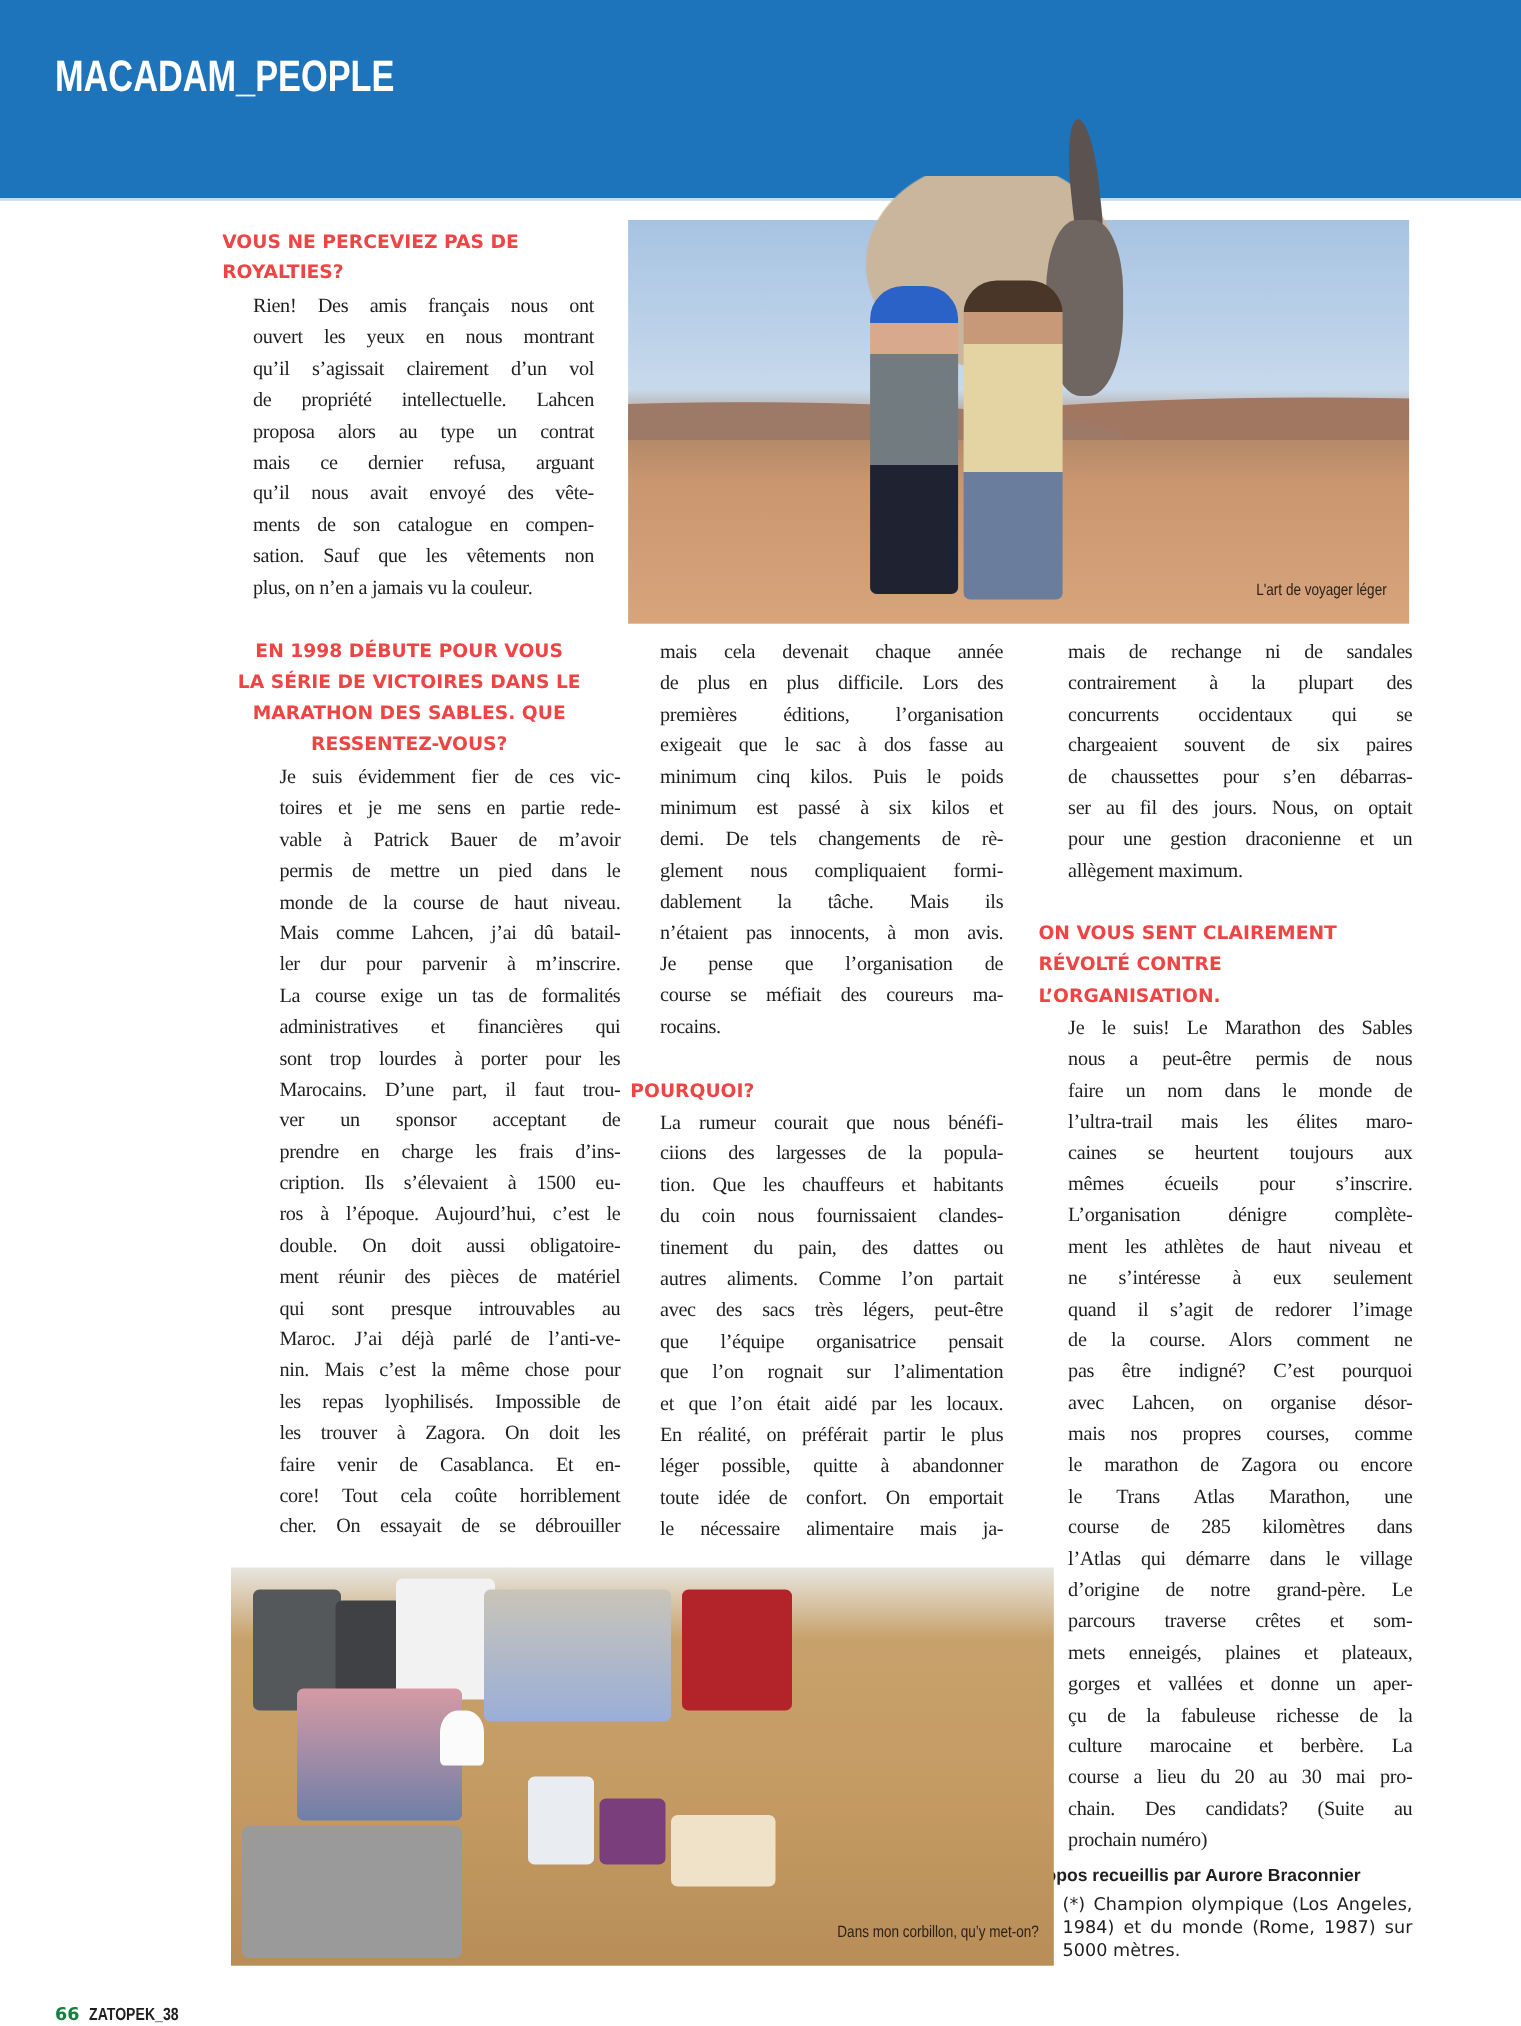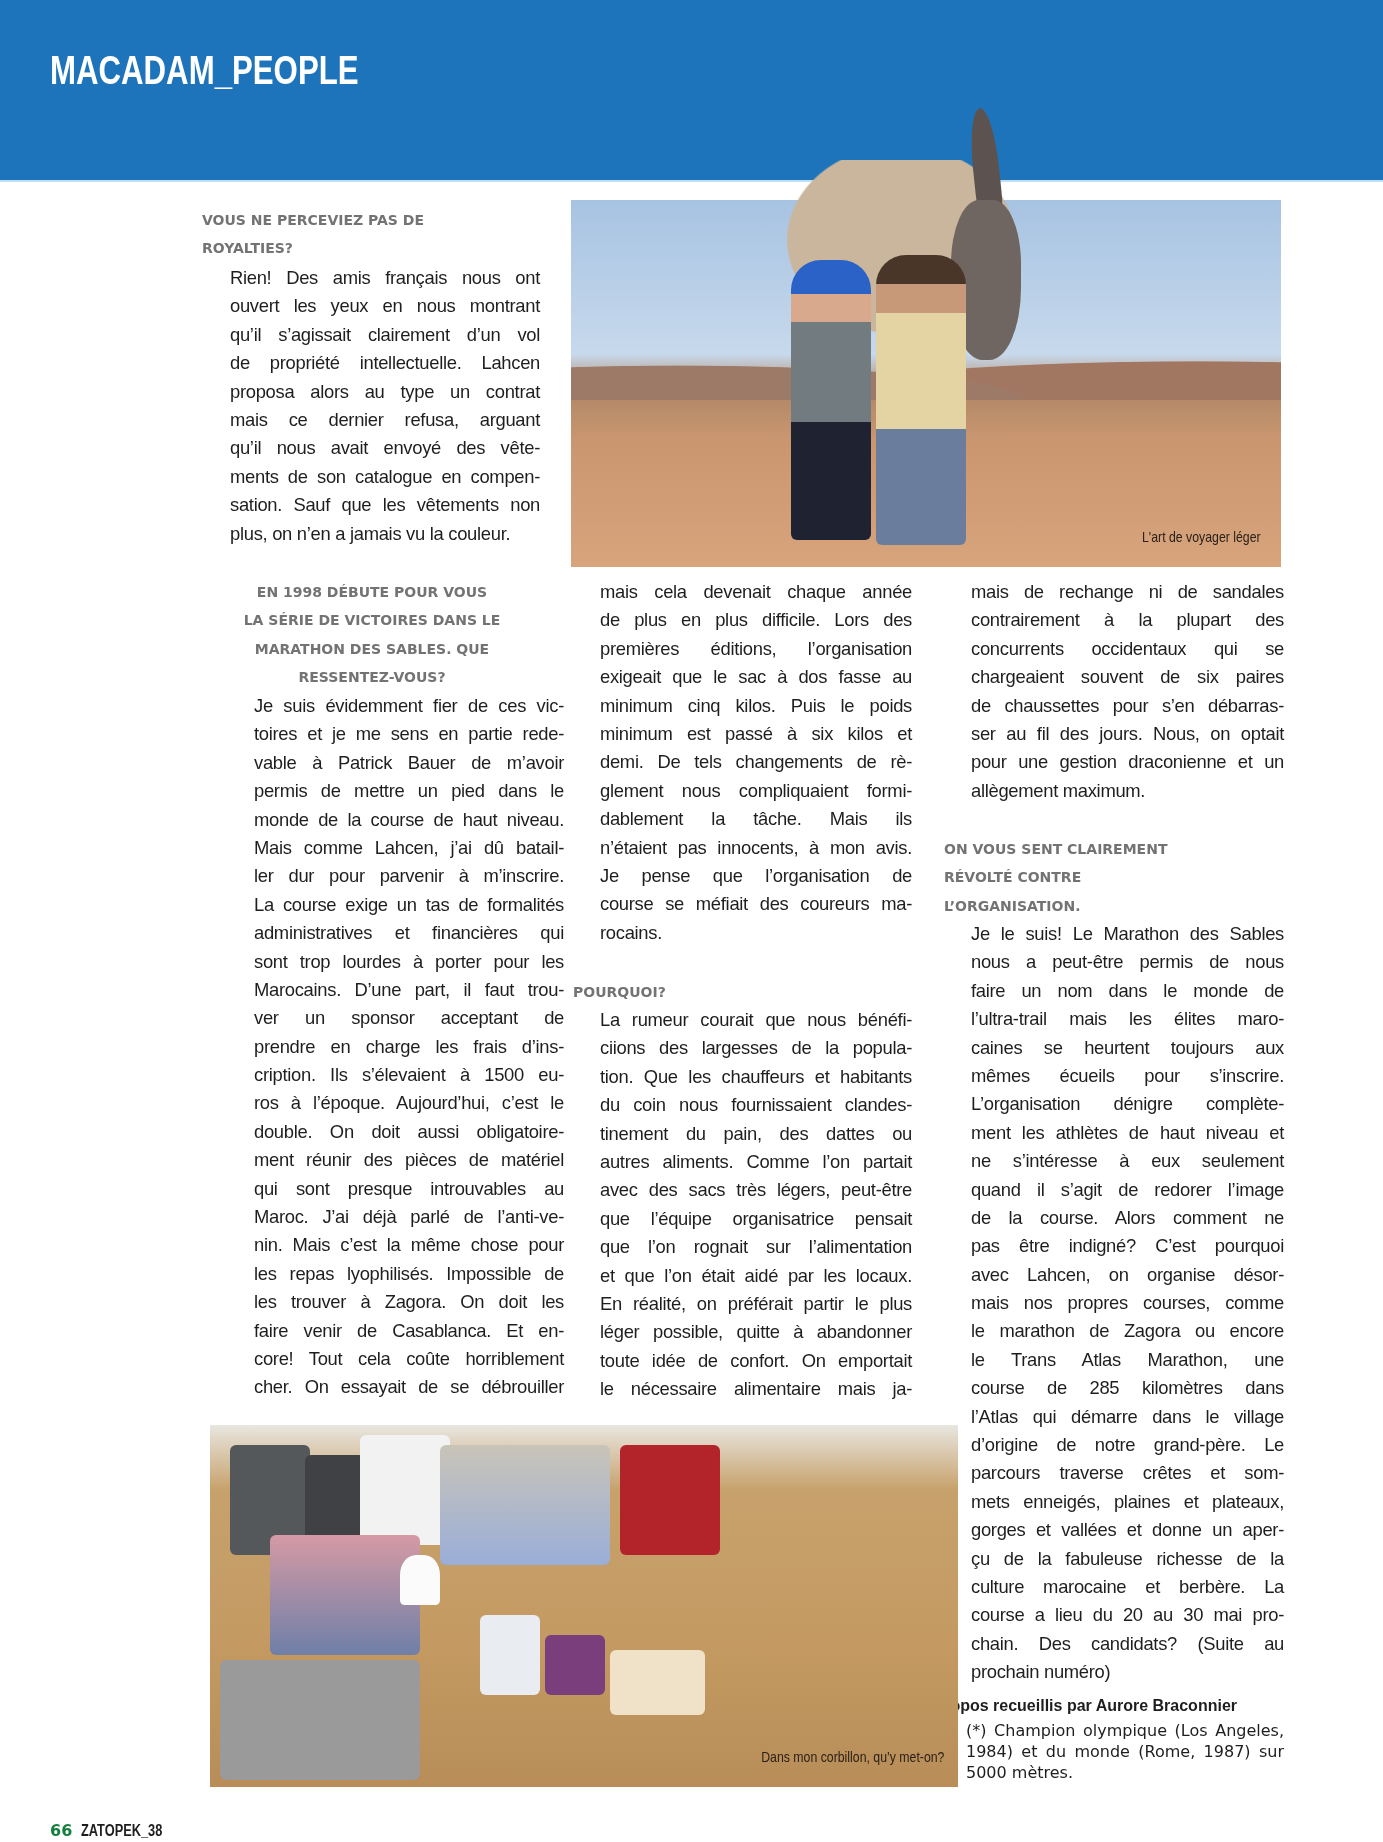--- a/index.html
+++ b/index.html
@@ -73,26 +73,26 @@
     background:linear-gradient(180deg, #e8e6e0 0%, #c7a16b 18%, #c49a62 60%, #b88d58 100%);
     overflow:hidden;
   }
   .photo-bottom .item { position:absolute; border-radius:6px; }
   .photo-bottom .caption { right:14px; bottom:22px; }
 
   
   .q {
     position:absolute;
     font-family:"DejaVu Sans", sans-serif;
-    font-weight:bold; color:#737373;
-    font-size:14px; line-height:28.4px;
+    font-weight:bold; color:#ef4444;
+    font-size:17px; line-height:28.4px;
   }
   .p {
     position:absolute;
-    font-family:Liberation Sans, sans-serif;
+    font-family:Liberation Serif, serif;
     font-size:18.4px; line-height:28.4px;
     text-align:justify; color:#1e1e1e;
     letter-spacing:-0.3px;
   }
   .p .line { display:block; text-align:justify; text-align-last:justify; height:28.4px; white-space:nowrap; overflow:visible; }
   .p .line.last { text-align-last:left; }
   .byline {
     position:absolute; left:922px; top:1697px; width:315px; text-align:right;
     font-family:"Liberation Sans", sans-serif; font-weight:bold;
     font-size:16px; color:#1e1e1e;

